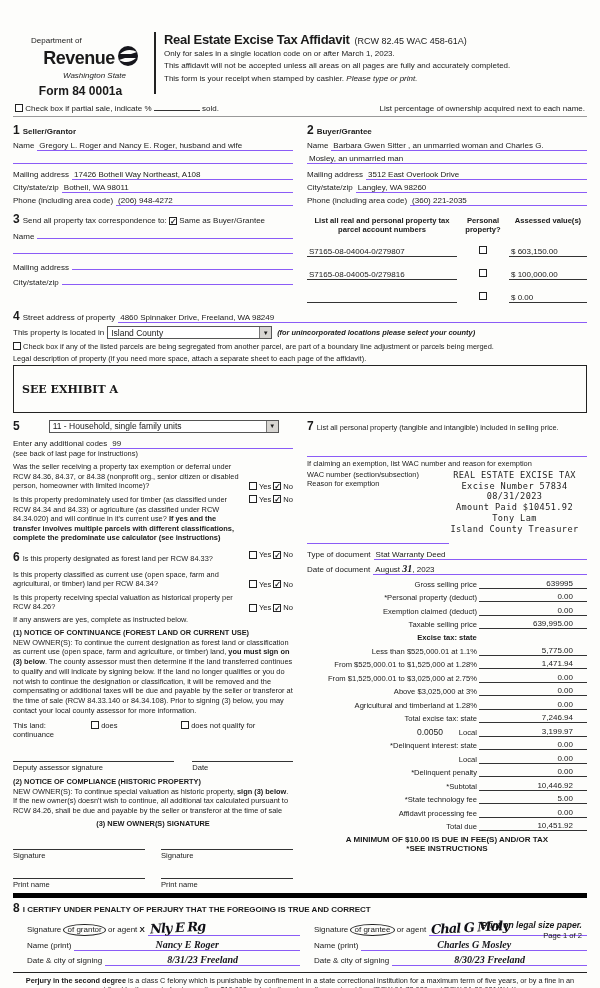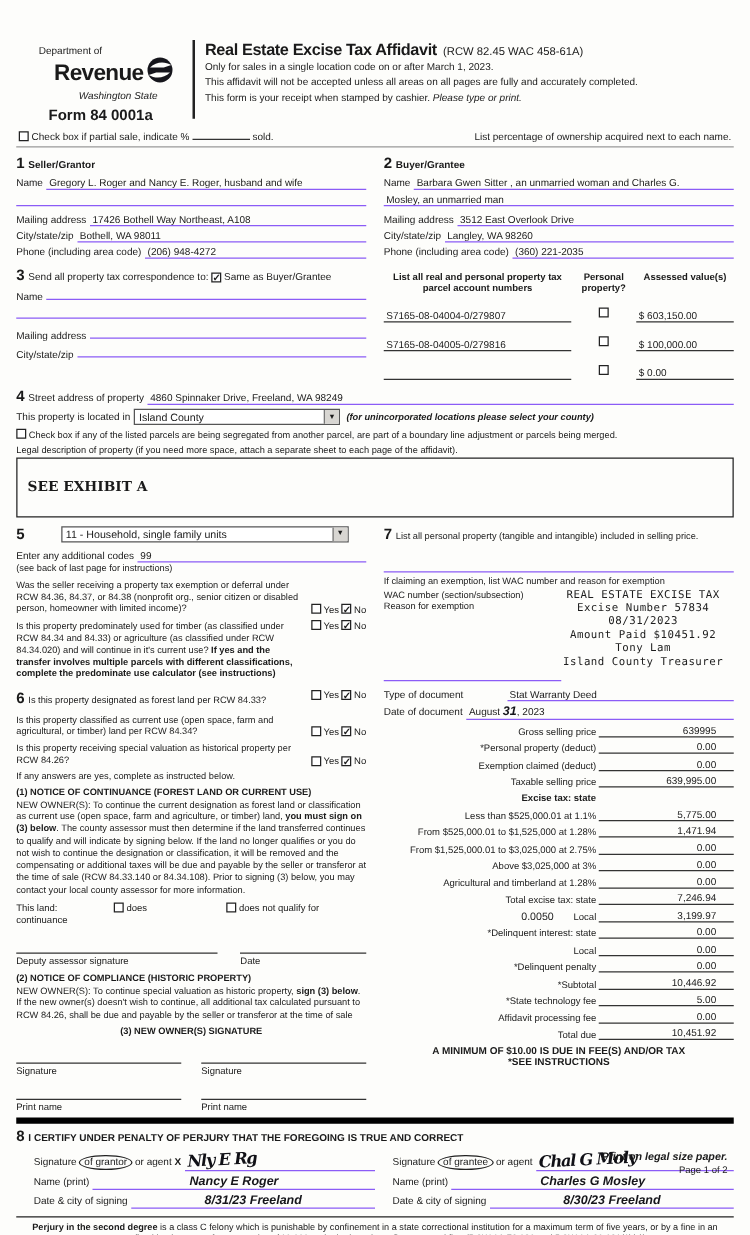--- a/index.html
+++ b/index.html
@@ -22,21 +22,21 @@
   .title-rcw { font-size:9px; }
   .subline { font-size:8px; margin-top:2px; line-height:1.3; }
   .italic { font-style:italic; }
   .cb { display:inline-block; width:8px; height:8px; border:1.1px solid #222; background:#fff; vertical-align:-1px; font-size:8px; line-height:7px; text-align:center; font-weight:bold; flex:none; }
   .cb.checked { line-height:8px; }
   .fs8 { font-size:8px; }
   .fs75 { font-size:7.4px; }
   .b { font-weight:bold; }
   .num { font-size:12px; font-weight:bold; margin-right:3px; }
   .u { border-bottom:1px solid #333; }
-  .hw { font-family:Liberation Sans, sans-serif; font-style:italic; font-weight:bold; font-size:10px; color:#15151a; }
+  .hw { font-family:Liberation Serif, serif; font-style:italic; font-weight:bold; font-size:10px; color:#15151a; }
   .sig-script { font-family:"DejaVu Serif", serif; font-style:italic; font-weight:bold; font-size:13px; letter-spacing:-1px; transform:rotate(-3deg); display:inline-block; color:#101016; }
   .circled { border:1px solid #222; border-radius:50%; padding:0 3px 1px 3px; }
 
   .partial-row { display:flex; justify-content:space-between; font-size:8px; margin:6px 2px 3px 2px; align-items:baseline; }
   .sect-rule { border-top:1px solid #999; margin:2px 0 3px 0; }
 
   .twocol { display:flex; gap:14px; }
   .col { flex:1; min-width:0; }
 
   .fldrow { display:flex; align-items:baseline; font-size:8px; margin-top:3px; }
@@ -373,21 +373,21 @@
           <div>Amount Paid $10451.92</div>
           <div>Tony Lam</div>
           <div>Island County Treasurer</div>
         </div>
       </div>
       <div class="fldrow" style="margin-top:0;">
           <span class="line" style="max-width:150px;"></span>
           <span style="flex:1;"></span>
         </div>
 
-      <div class="fldrow" style="margin-top:6px;gap:32px;">
+      <div class="fldrow" style="margin-top:6px;">
           <span class="lab">Type of document</span>
           <span class="line">Stat Warranty Deed</span>
         </div>
       <div class="fldrow">
           <span class="lab">Date of document</span>
           <span class="line"><span>August</span> <span class="hw">31</span><span>, 2023</span></span>
         </div>
 
       <div style="position:relative;">
         <div class="taxrow">

